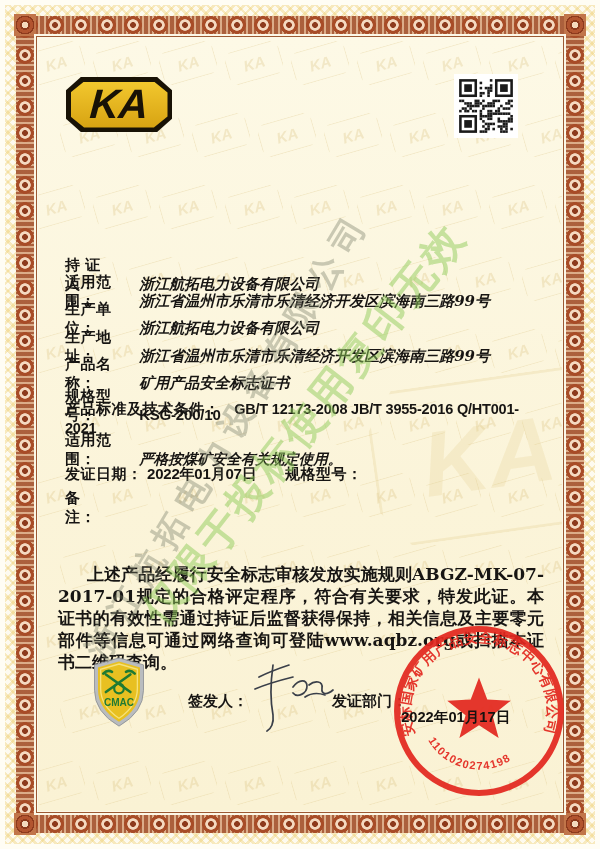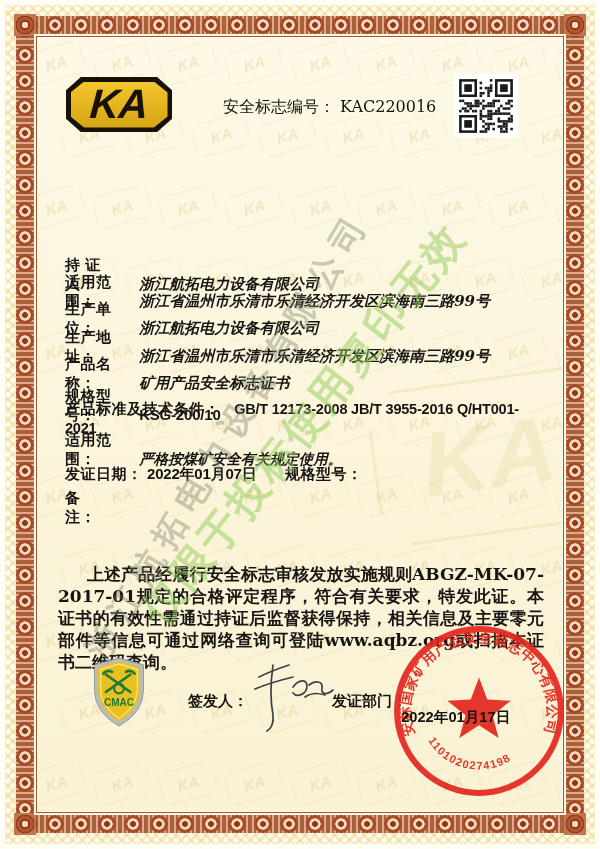--- a/index.html
+++ b/index.html
@@ -193,24 +193,20 @@
   </div>
 
   <div class="wm company">浙江航拓电力设备有限公司</div>
   <div class="wm notice">仅限于投标使用复印无效</div>
 
   <div class="content">
 
     <div class="ka-logo">
       <div class="gold"></div>
       <span class="letters">KA</span>
-    </div>
-    <div class="certno">
-      <span>安全标志编号：</span>
-      <span>KAC220016</span>
     </div>
     <svg class="qr" id="qr" viewBox="0 0 25 25">
         <rect x="0" y="0" width="25" height="25" fill="#fff"></rect>
         <rect x="14" y="2" width="1" height="1" fill="#1a1a1a"></rect>
         <rect x="10" y="3" width="1" height="1" fill="#1a1a1a"></rect>
         <rect x="14" y="4" width="1" height="1" fill="#1a1a1a"></rect>
         <rect x="10" y="5" width="1" height="1" fill="#1a1a1a"></rect>
         <rect x="12" y="5" width="1" height="1" fill="#1a1a1a"></rect>
         <rect x="13" y="5" width="1" height="1" fill="#1a1a1a"></rect>
         <rect x="14" y="5" width="1" height="1" fill="#1a1a1a"></rect>

